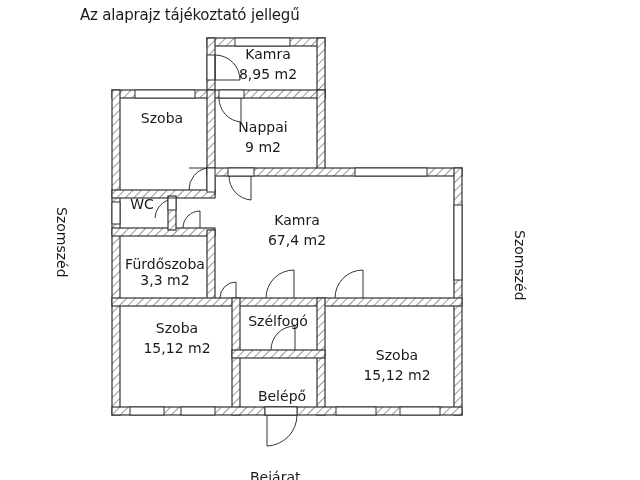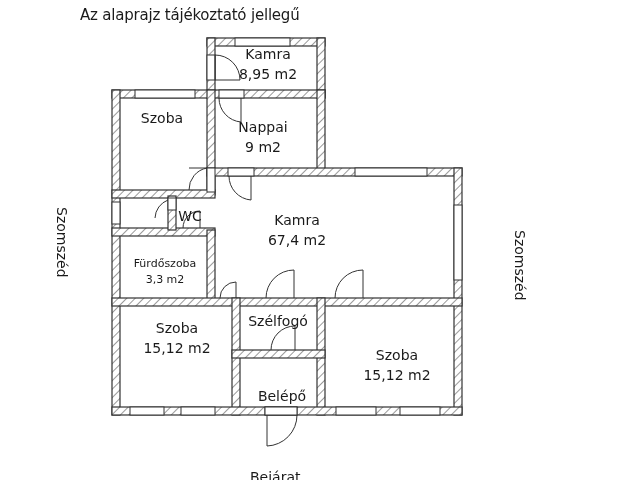--- a/index.html
+++ b/index.html
@@ -1,20 +1,20 @@
 <!DOCTYPE html>
 <html><head>
 <meta charset="utf-8">
 <style>
   html, body { margin: 0; padding: 0; background: #ffffff; }
   body { width: 640px; height: 480px; position: relative; overflow: hidden; font-family: "DejaVu Sans", "Liberation Sans", sans-serif; color: #1a1a1a; }
   .title { position: absolute; left: 80px; top: 6px; font-size: 15px; letter-spacing: -0.2px; }
   .plan { position: absolute; left: 0; top: 0; }
   .lbl { position: absolute; text-align: center; line-height: 20px; font-size: 14px; white-space: nowrap; transform: translateX(-50%); }
-  .lbl.small { font-size: 11px; line-height: 16px; }
+  .lbl.small { font-size: 14px; line-height: 16px; }
   .vert { position: absolute; font-size: 14px; white-space: nowrap; transform-origin: left top; transform: rotate(90deg); }
   .bottom-lbl { position: absolute; font-size: 14px; left: 250px; top: 469px; }
 </style>
 </head>
 <body>
 
 <div class="title">Az alaprajz tájékoztató jellegű</div>
 
 <svg class="plan" width="640" height="480" viewBox="0 0 640 480" xmlns="http://www.w3.org/2000/svg">
   <defs>
@@ -109,21 +109,21 @@
   <div>Kamra</div>
   <div>8,95 m2</div>
 </div>
 <div class="lbl" style="left:162px; top:108px;">
   <div>Szoba</div>
 </div>
 <div class="lbl" style="left:263px; top:117px;">
   <div>Nappai</div>
   <div>9 m2</div>
 </div>
-<div class="lbl" style="left:142px; top:206px;margin-left:48px;">
+<div class="lbl" style="left:142px; top:194px;">
   <div>WC</div>
 </div>
 <div class="lbl" style="left:297px; top:210px;">
   <div>Kamra</div>
   <div>67,4 m2</div>
 </div>
 <div class="lbl small" style="left:165px; top:256px;">
   <div>Fürdőszoba</div>
   <div>3,3 m2</div>
 </div>

